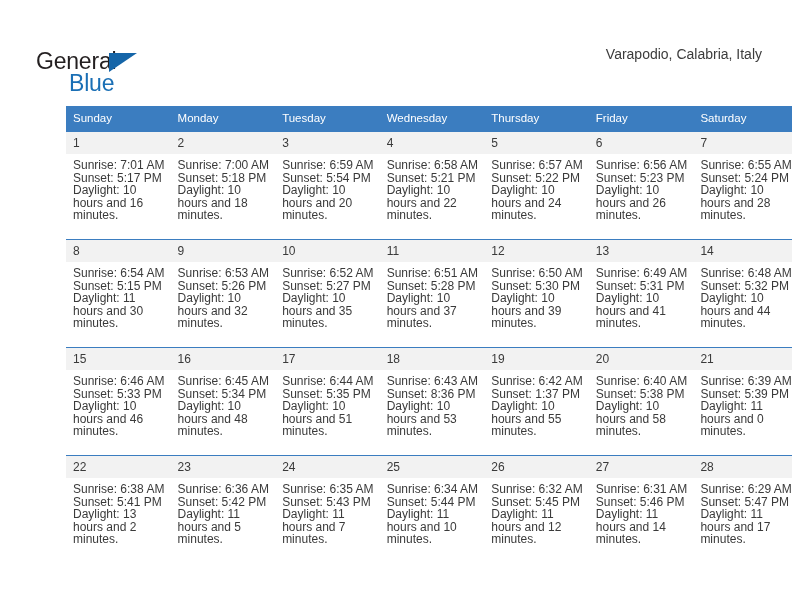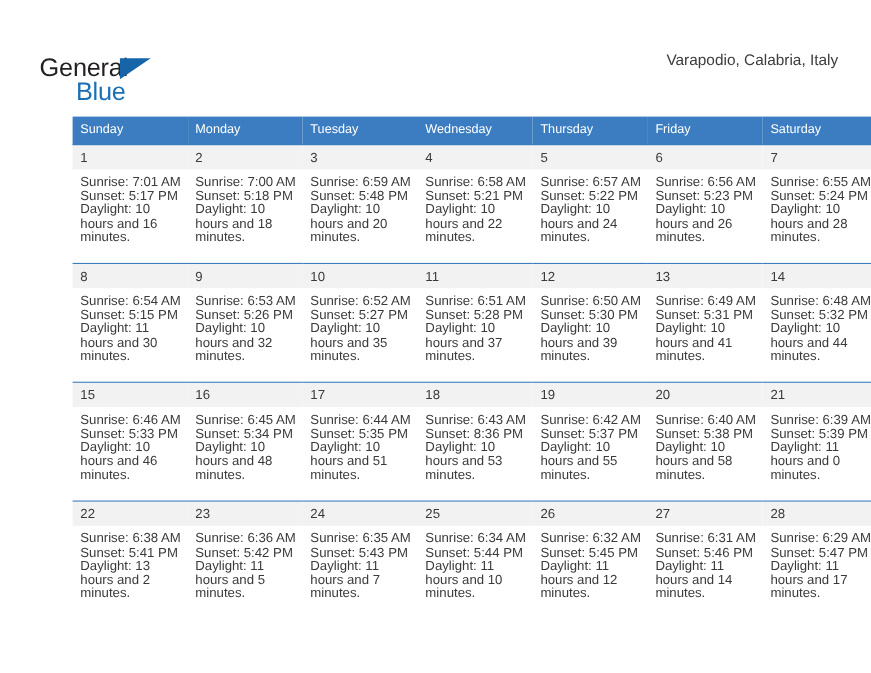--- a/index.html
+++ b/index.html
@@ -181,21 +181,21 @@
           <div class="dayinfo">
             <div>Sunrise: 7:00 AM</div>
             <div>Sunset: 5:18 PM</div>
             <div class="daylight">Daylight: 10 hours and 18 minutes.</div>
           </div>
         </td>
         <td>
           <div class="daynum">3</div>
           <div class="dayinfo">
             <div>Sunrise: 6:59 AM</div>
-            <div>Sunset: 5:48 PM</div>
+            <div>Sunset: 5:54 PM</div>
             <div class="daylight">Daylight: 10 hours and 20 minutes.</div>
           </div>
         </td>
         <td>
           <div class="daynum">4</div>
           <div class="dayinfo">
             <div>Sunrise: 6:58 AM</div>
             <div>Sunset: 5:21 PM</div>
             <div class="daylight">Daylight: 10 hours and 22 minutes.</div>
           </div>
@@ -315,21 +315,21 @@
           <div class="dayinfo">
             <div>Sunrise: 6:43 AM</div>
             <div>Sunset: 8:36 PM</div>
             <div class="daylight">Daylight: 10 hours and 53 minutes.</div>
           </div>
         </td>
         <td>
           <div class="daynum">19</div>
           <div class="dayinfo">
             <div>Sunrise: 6:42 AM</div>
-            <div>Sunset: 5:37 PM</div>
+            <div>Sunset: 1:37 PM</div>
             <div class="daylight">Daylight: 10 hours and 55 minutes.</div>
           </div>
         </td>
         <td>
           <div class="daynum">20</div>
           <div class="dayinfo">
             <div>Sunrise: 6:40 AM</div>
             <div>Sunset: 5:38 PM</div>
             <div class="daylight">Daylight: 10 hours and 58 minutes.</div>
           </div>

